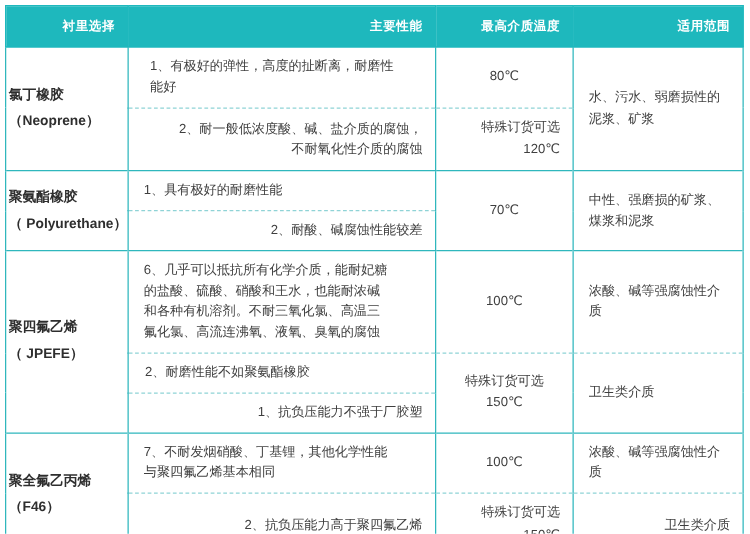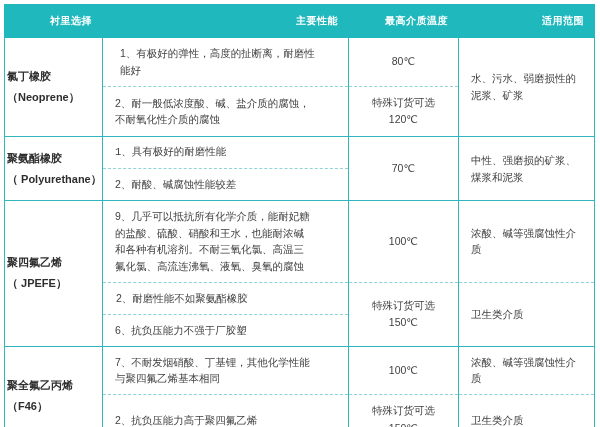--- a/index.html
+++ b/index.html
@@ -50,20 +50,21 @@
     vertical-align: middle;
     padding: 7px 10px;
     line-height: 1.6;
     color: #3f3f3f;
   }
   tbody tr.grp-top > td {
     border-top: 1px solid #2fb7bd;
   }
   tbody tr.grp-bottom > td {
     border-bottom: 1px solid #2fb7bd;
+    text-align: right;
   }
   td.dashed-bottom {
     border-bottom: 1px dashed #8fd3d6;
   }
   td.name {
     text-align: left;
     font-weight: bold;
     color: #2e2e2e;
     font-size: 11px;
     line-height: 1.9;
@@ -115,50 +116,50 @@
 不耐氧化性介质的腐蚀</td>
         <td class="temp" style="white-space:pre-line;">特殊订货可选
 120℃</td>
       </tr>
 
       <tr class="grp-top">
         <td class="name" rowspan="2">
           <span class="nm2">聚氨酯橡胶</span>
           <span class="nm2 sub">（ Polyurethane）</span>
         </td>
-        <td class="desc dashed-bottom" style="white-space:pre-line;font-family:Liberation Mono, monospace;">1、具有极好的耐磨性能</td>
+        <td class="desc dashed-bottom" style="white-space:pre-line;">1、具有极好的耐磨性能</td>
         <td class="temp" rowspan="2" style="white-space:pre-line;margin-left:43px;">70℃</td>
         <td class="range" rowspan="2" style="white-space:pre-line;">中性、强磨损的矿浆、
 煤浆和泥浆</td>
       </tr>
       <tr class="grp-bottom">
         <td class="desc" style="white-space:pre-line;">2、耐酸、碱腐蚀性能较差</td>
       </tr>
 
       <tr class="grp-top">
         <td class="name" rowspan="3">
           <span class="nm2">聚四氟乙烯</span>
           <span class="nm2 sub">（ JPEFE）</span>
         </td>
-        <td class="desc dashed-bottom" style="white-space:pre-line;">9、几乎可以抵抗所有化学介质，能耐妃糖
+        <td class="desc dashed-bottom" style="white-space:pre-line;">6、几乎可以抵抗所有化学介质，能耐妃糖
 的盐酸、硫酸、硝酸和王水，也能耐浓碱
 和各种有机溶剂。不耐三氧化氯、高温三
 氟化氯、高流连沸氧、液氧、臭氧的腐蚀</td>
         <td class="temp dashed-bottom" style="white-space:pre-line;">100℃</td>
         <td class="range dashed-bottom" style="white-space:pre-line;">浓酸、碱等强腐蚀性介
 质</td>
       </tr>
       <tr>
         <td class="desc dashed-bottom" style="white-space:pre-line;padding-left:13px;">2、耐磨性能不如聚氨酯橡胶</td>
         <td class="temp" rowspan="2" style="white-space:pre-line;">特殊订货可选
 150℃</td>
         <td class="range" rowspan="2" style="white-space:pre-line;">卫生类介质</td>
       </tr>
       <tr class="grp-bottom">
-        <td class="desc" style="white-space:pre-line;">6、抗负压能力不强于厂胶塑</td>
+        <td class="desc" style="white-space:pre-line;">1、抗负压能力不强于厂胶塑</td>
       </tr>
 
       <tr class="grp-top">
         <td class="name" rowspan="2">
           <span class="nm2">聚全氟乙丙烯</span>
           <span class="nm2 sub">（F46）</span>
         </td>
         <td class="desc dashed-bottom" style="white-space:pre-line;">7、不耐发烟硝酸、丁基锂，其他化学性能
 与聚四氟乙烯基本相同</td>
         <td class="temp dashed-bottom" style="white-space:pre-line;">100℃</td>

